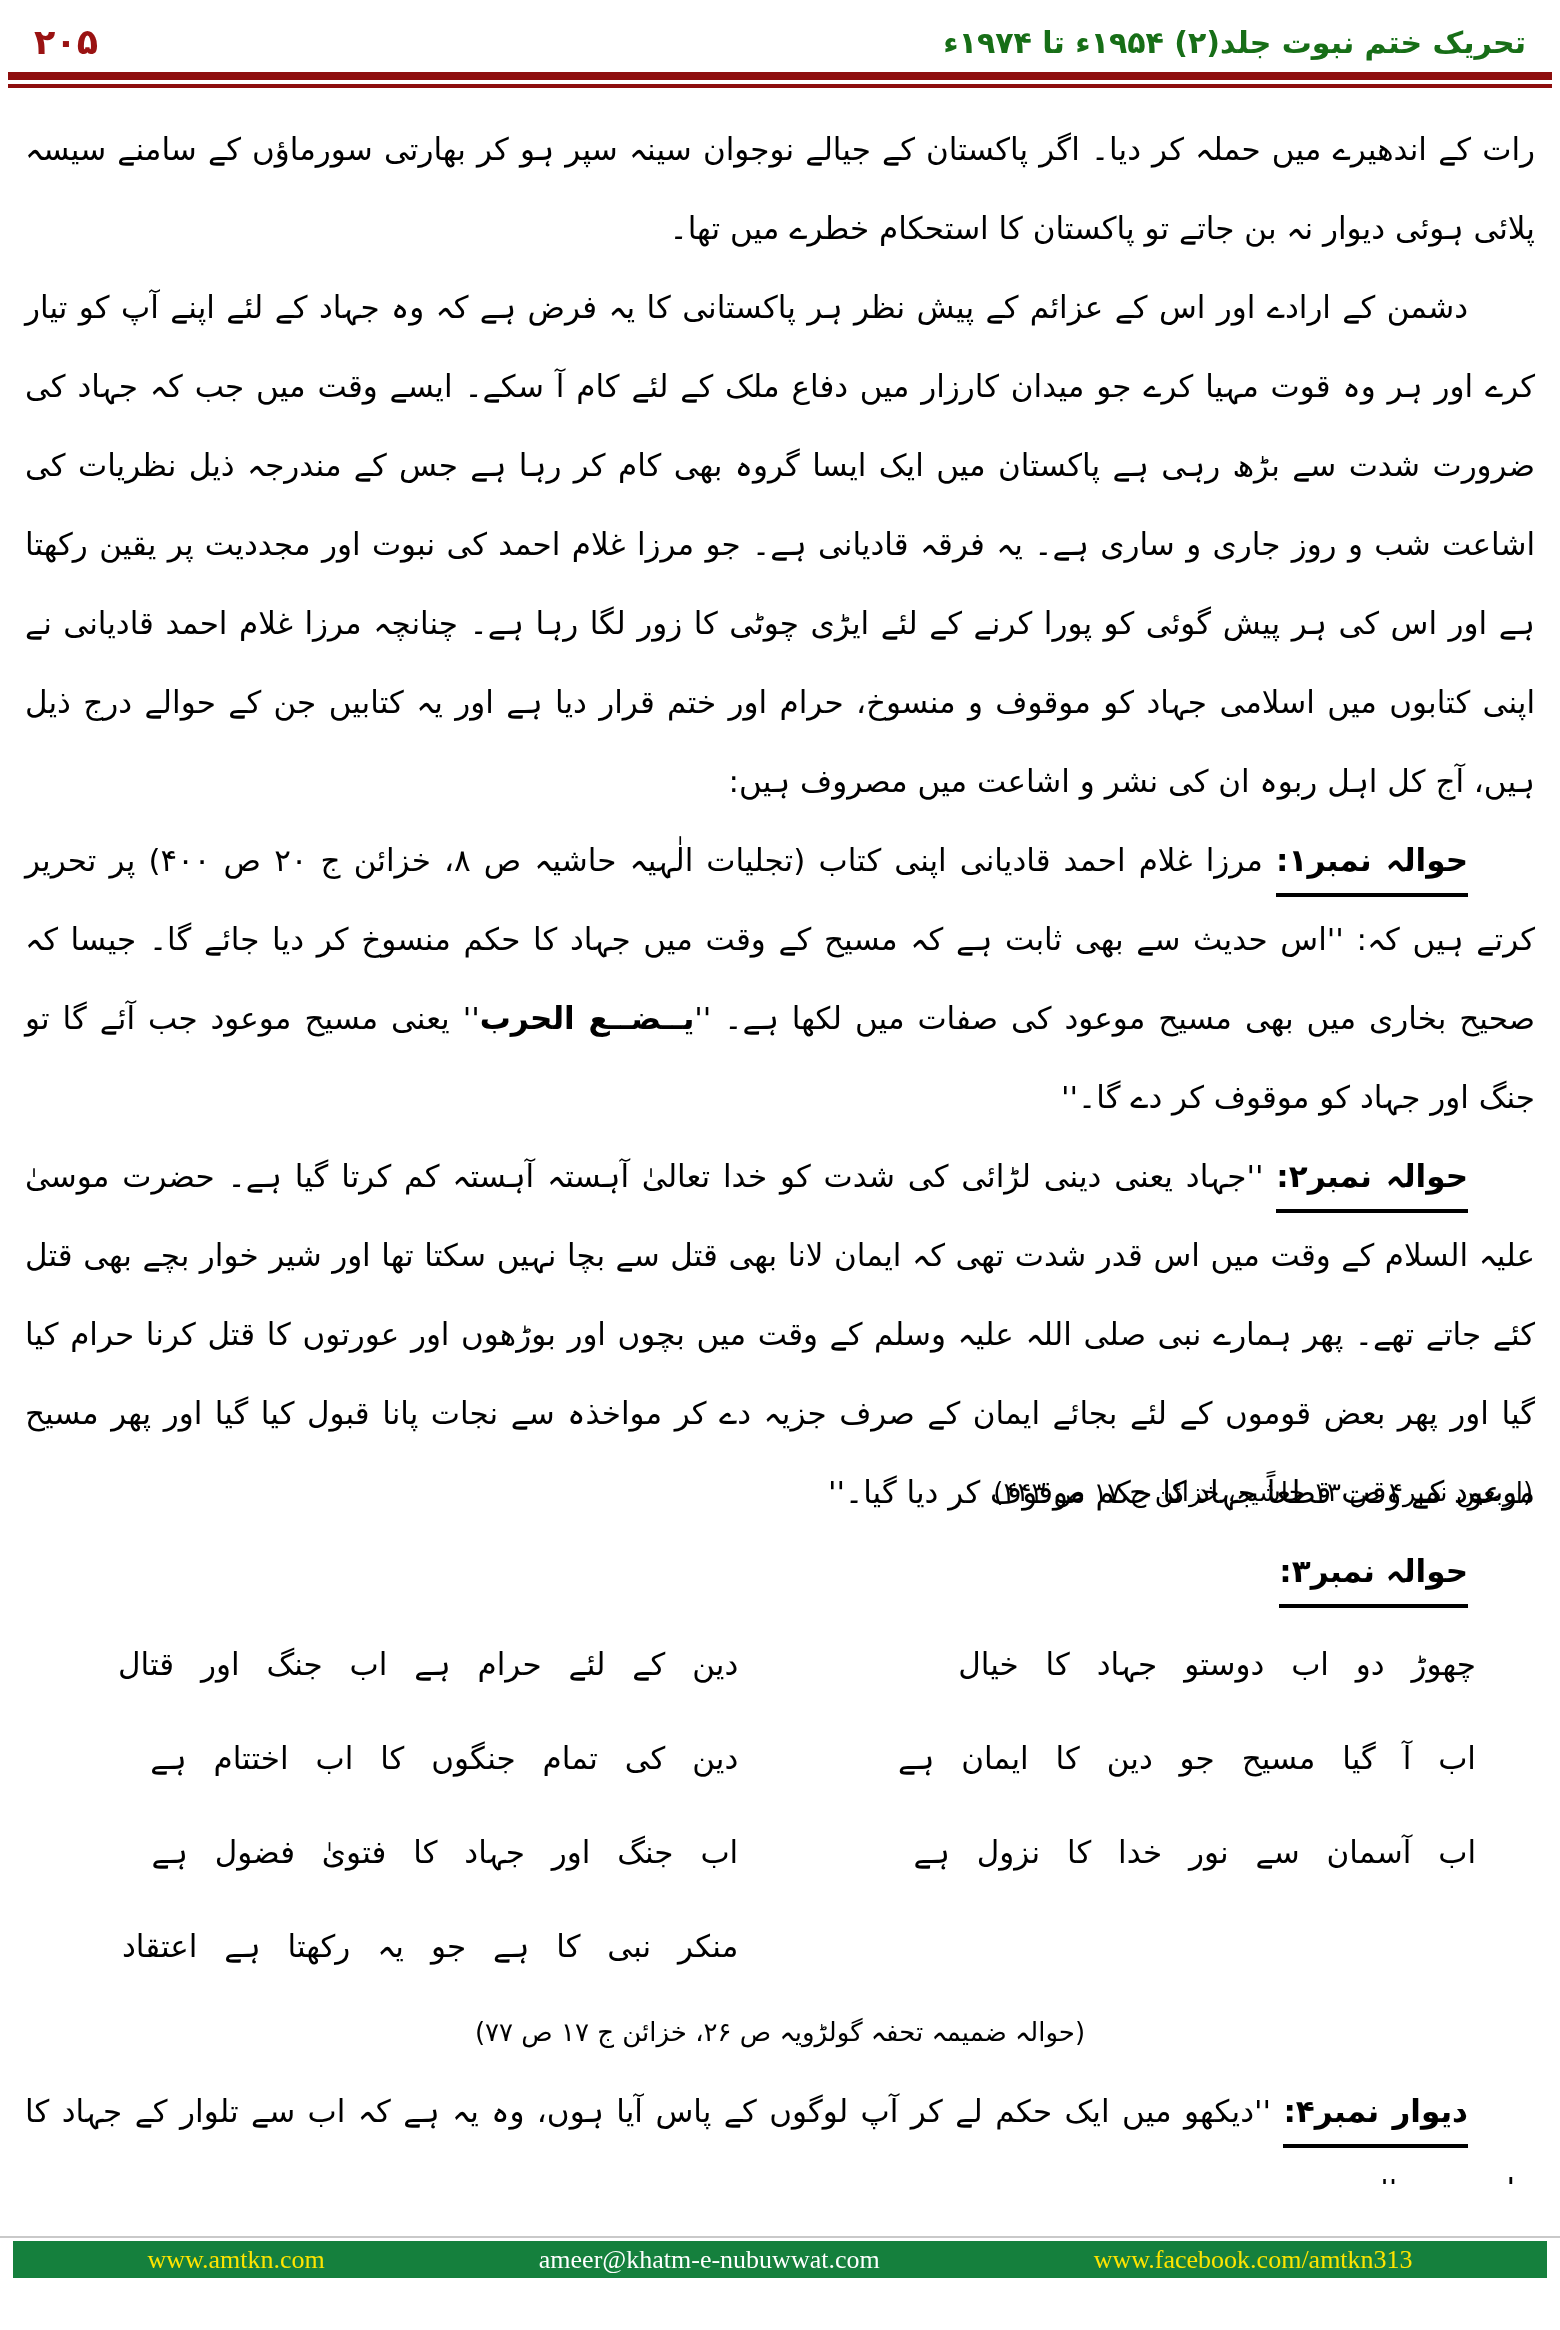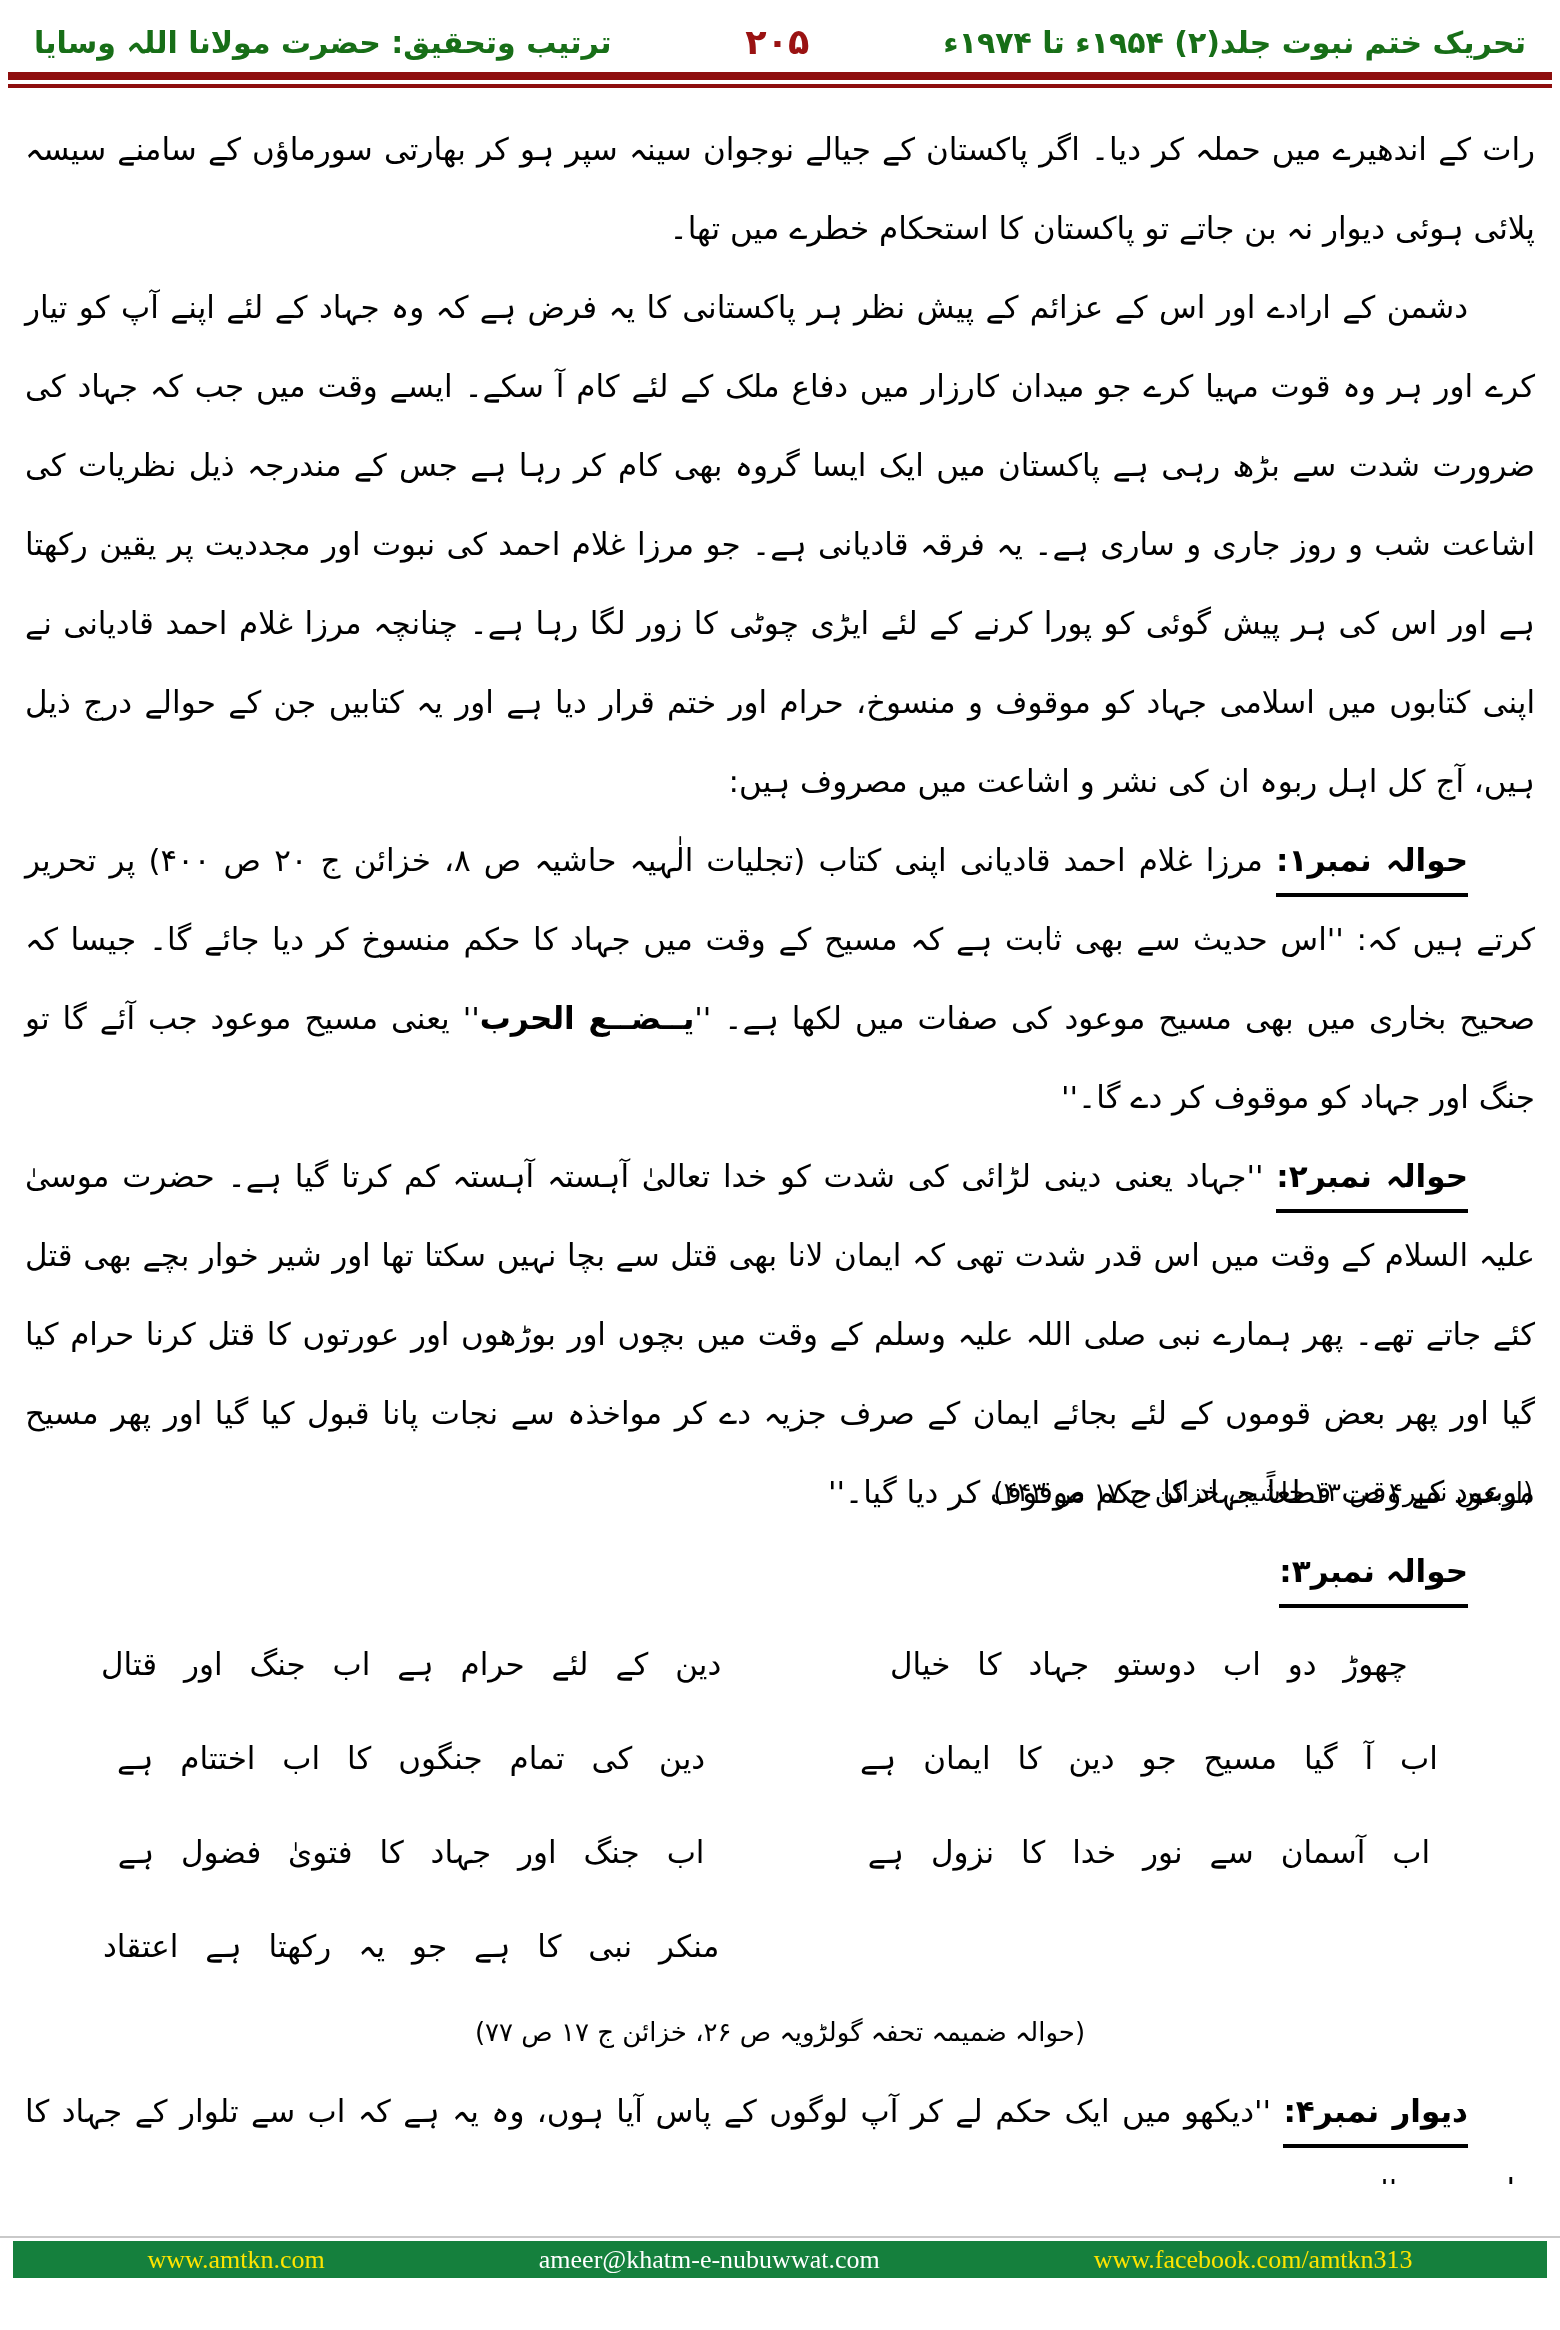--- a/index.html
+++ b/index.html
@@ -55,21 +55,21 @@
     margin-top:-79px;
     width:36%;
   }
   
   .poem{
     display:flex;justify-content:space-between;
     padding:6.7px 59px 0 59px;
   }
   .poem-col{width:47%;}
   .poem-line{
-    text-align:center;
+    text-align:right;
     word-spacing:0.55em;
     line-height:94px;
     white-space:nowrap;
     font-size:31px;
   }
   
   .hairline{
     position:absolute;left:0;right:0;bottom:92px;
     height:1.7px;background:#c9c9c9;
   }
@@ -88,21 +88,20 @@
   .footer-white{color:#ffffff;}
 </style>
 </head>
 <body>
 
 <div class="page">
 
   <div class="header">
     <div class="green-title">تحریک ختم نبوت جلد(۲) ۱۹۵۴ء تا ۱۹۷۴ء</div>
     <div class="page-number">۲۰۵</div>
-    <div class="green-title">ترتیب وتحقیق: حضرت مولانا اللہ وسایا</div>
   </div>
 
   <div class="rule-thick"></div>
   <div class="rule-thin"></div>
 
   <div class="content">
 
     <p class="body-para">رات کے اندھیرے میں حملہ کر دیا۔ اگر پاکستان کے جیالے نوجوان سینہ سپر ہو کر بھارتی سورماؤں کے سامنے سیسہ پلائی ہوئی دیوار نہ بن جاتے تو پاکستان کا استحکام خطرے میں تھا۔</p>
 
     <p class="body-para indent">دشمن کے ارادے اور اس کے عزائم کے پیش نظر ہر پاکستانی کا یہ فرض ہے کہ وہ جہاد کے لئے اپنے آپ کو تیار کرے اور ہر وہ قوت مہیا کرے جو میدان کارزار میں دفاع ملک کے لئے کام آ سکے۔ ایسے وقت میں جب کہ جہاد کی ضرورت شدت سے بڑھ رہی ہے پاکستان میں ایک ایسا گروہ بھی کام کر رہا ہے جس کے مندرجہ ذیل نظریات کی اشاعت شب و روز جاری و ساری ہے۔ یہ فرقہ قادیانی ہے۔ جو مرزا غلام احمد کی نبوت اور مجددیت پر یقین رکھتا ہے اور اس کی ہر پیش گوئی کو پورا کرنے کے لئے ایڑی چوٹی کا زور لگا رہا ہے۔ چنانچہ مرزا غلام احمد قادیانی نے اپنی کتابوں میں اسلامی جہاد کو موقوف و منسوخ، حرام اور ختم قرار دیا ہے اور یہ کتابیں جن کے حوالے درج ذیل ہیں، آج کل اہل ربوہ ان کی نشر و اشاعت میں مصروف ہیں:</p>

